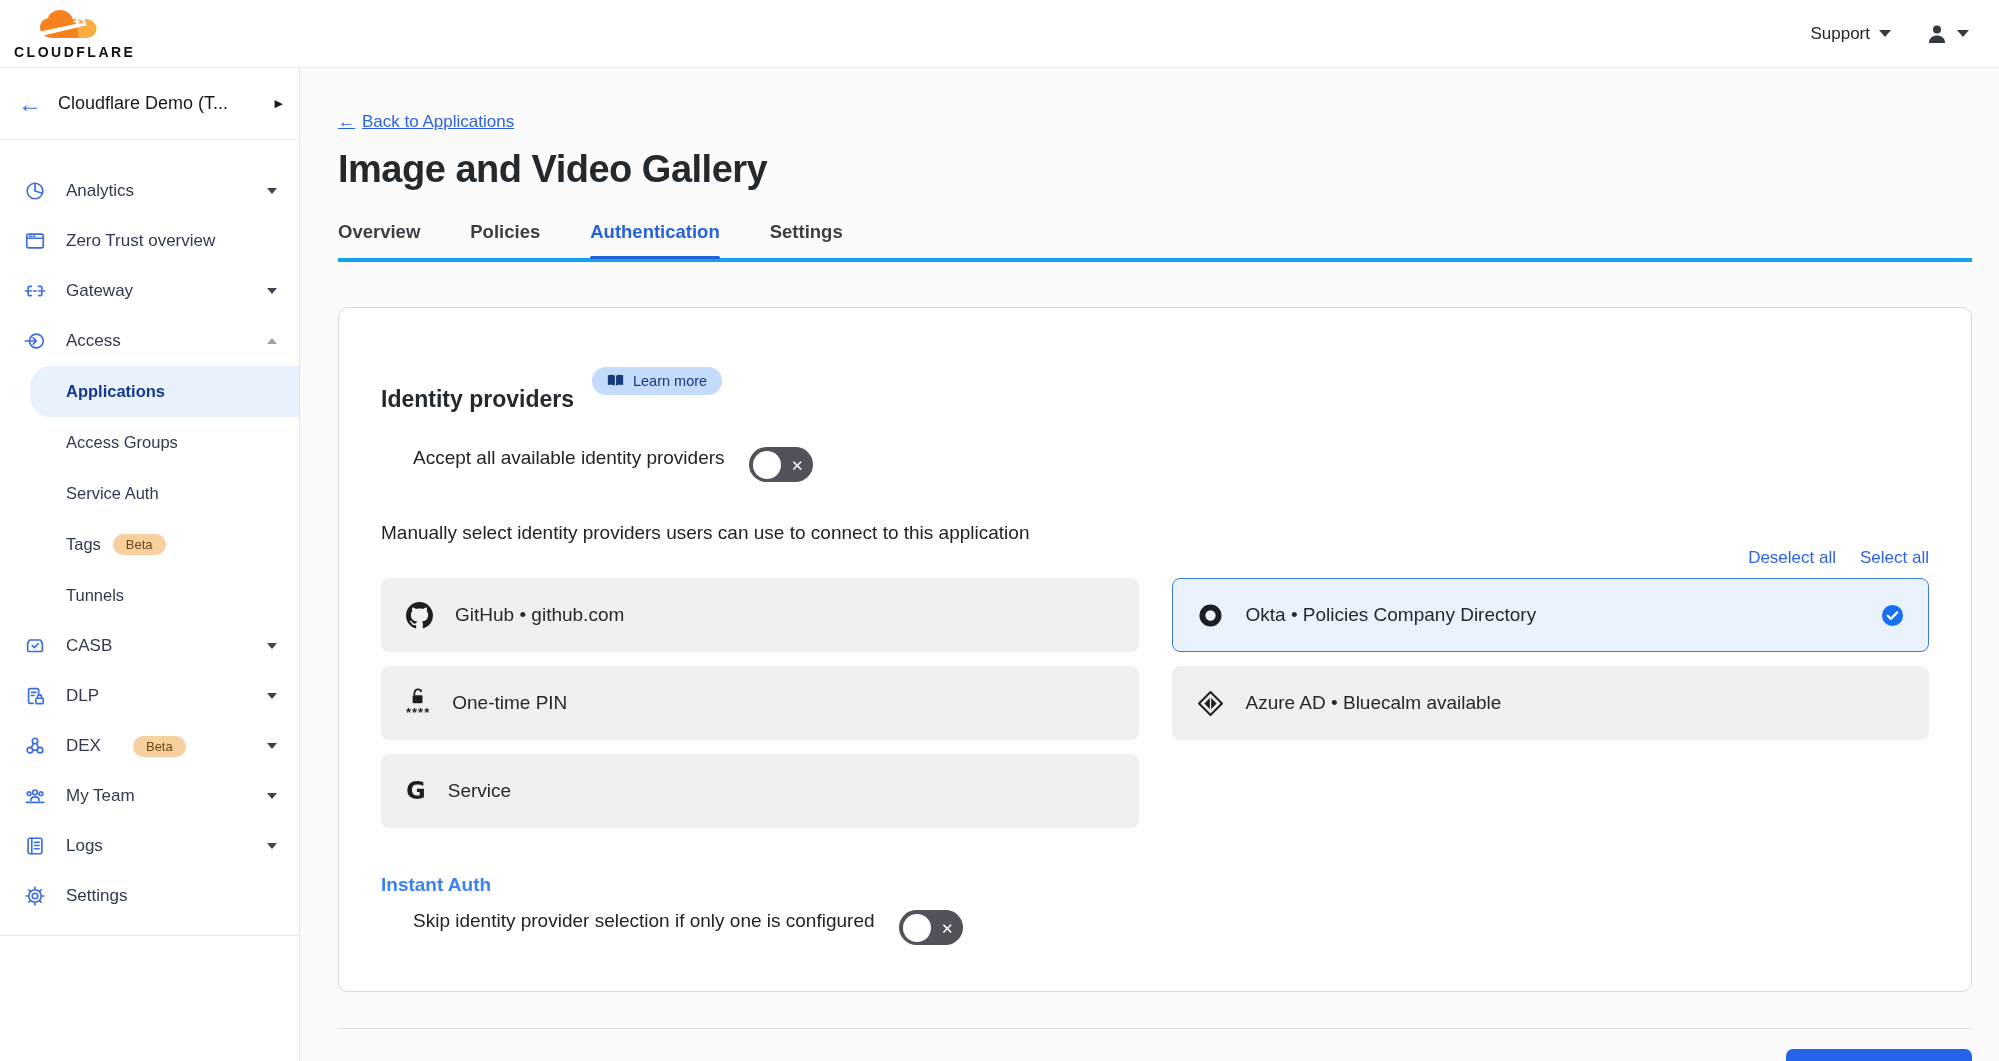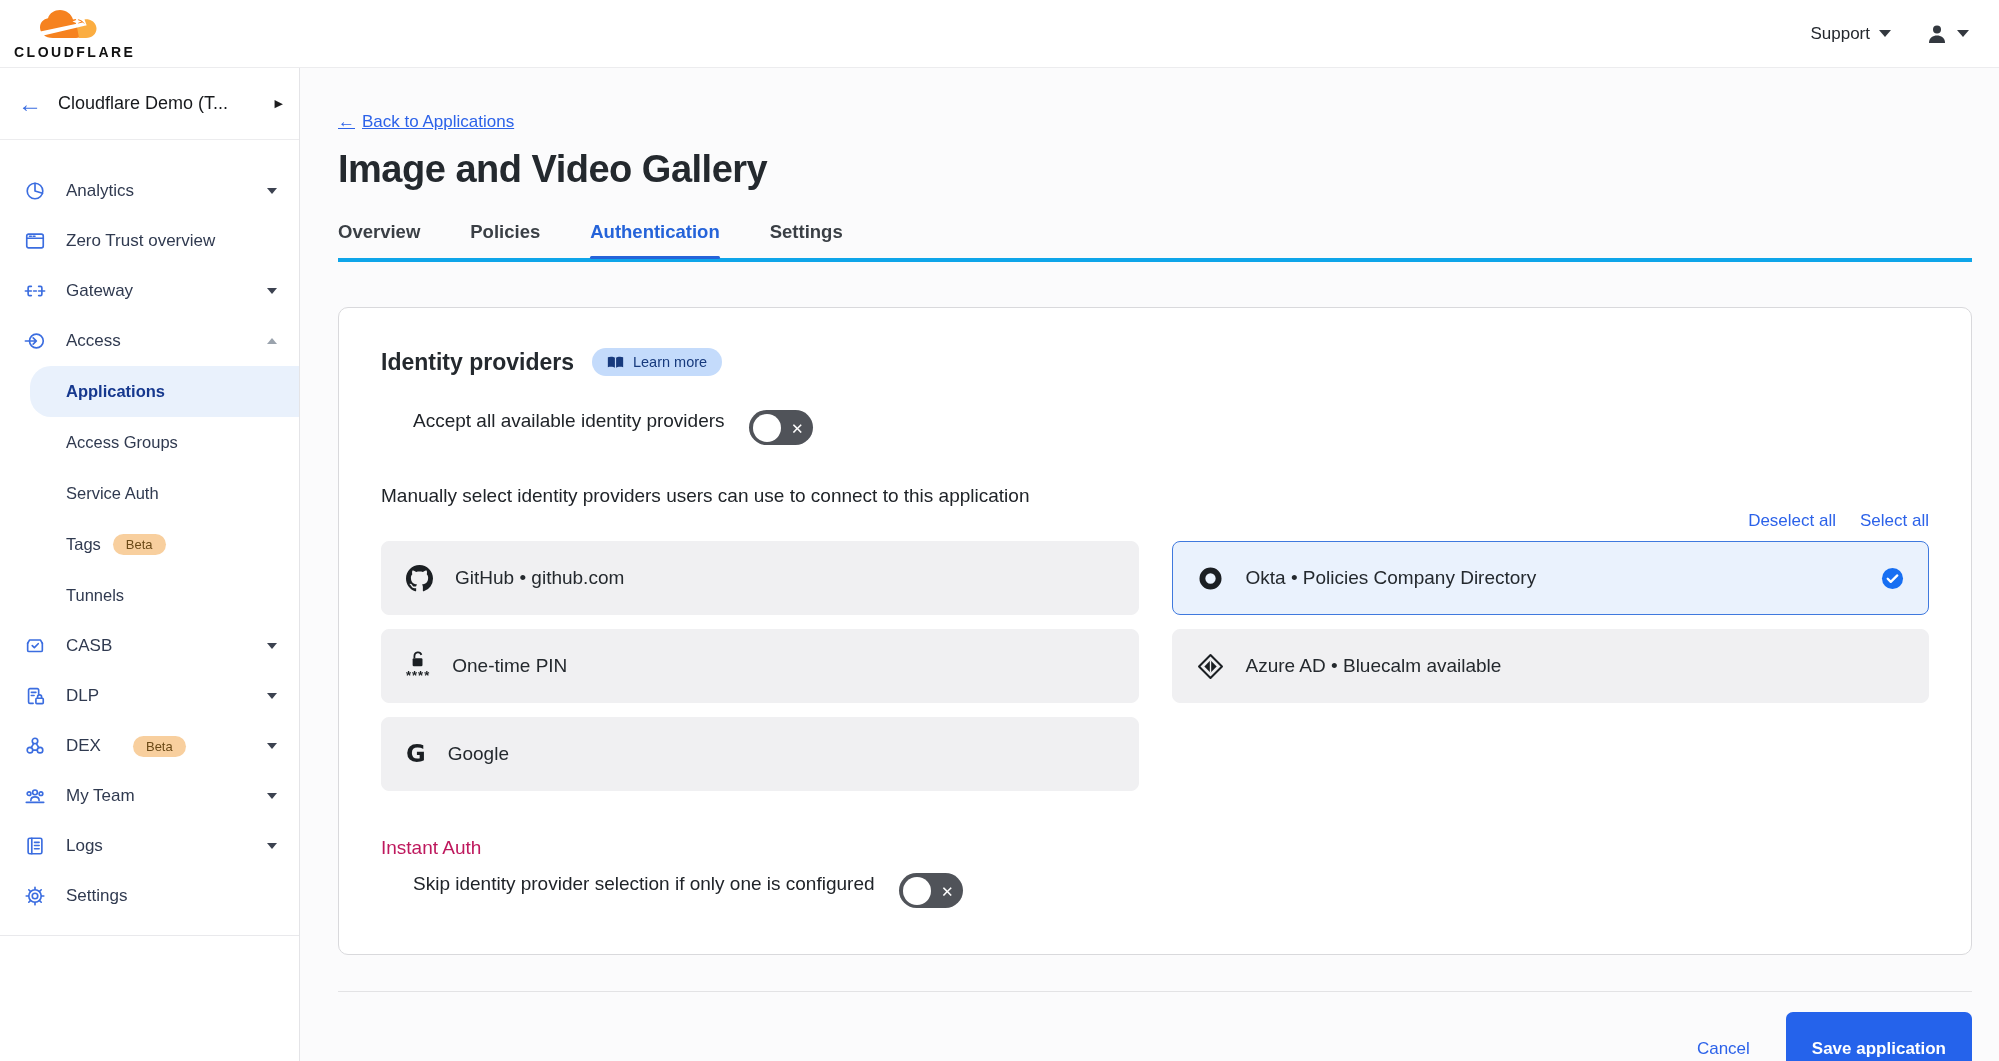--- a/index.html
+++ b/index.html
@@ -58,21 +58,21 @@
   .tabs { display:flex; gap:50px; margin-top:30px; border-bottom:4px solid #0ea5e9; }
   .tab { font-size:18.5px; font-weight:bold; color:#3a3f45; padding-bottom:15px; position:relative; cursor:pointer; }
   .tab.active { color:#2563d9; }
   .tab.active::after { content:""; position:absolute; left:0; right:0; bottom:-1px; height:3.5px; background:#2563d9; border-radius:2px; }
   
   .card {
     margin-top:45px; background:#fff; border:1px solid #d9d9dc; border-radius:10px;
     padding:40px 42px 46px 42px;
   }
   .card-head { display:flex; align-items:center; gap:18px; }
-  .card-title { font-size:23px; font-weight:bold; color:#24292e; }
+  .card-title { font-size:23px; font-weight:bold; color:#24292e;margin-top:38px; }
   .learn-more {
     display:inline-flex; align-items:center; gap:9px; background:#c4dbfb; color:#173a7d;
     font-size:14.5px; padding:6px 15px; border-radius:15px; cursor:pointer;
   }
   .toggle-row { display:flex; align-items:flex-start; gap:24px;margin-left:32px; }
   .row-accept { margin-top:34px; }
   .label-19 { font-size:19px; color:#202429; }
   .toggle { position:relative; width:64px; height:35px; border-radius:18px; background:#505359; cursor:pointer; flex-shrink:0; }
   .toggle .knob { position:absolute; left:4px; top:3.5px; width:28px; height:28px; border-radius:50%; background:#fff; }
   .toggle .x { position:absolute; right:9px; top:50%; transform:translateY(-50%); color:#fff; font-size:15px; line-height:1; }
@@ -82,21 +82,21 @@
   .provider-grid { margin-top:10px; display:grid; grid-template-columns:1fr 1fr; column-gap:33px; row-gap:14px; }
   .tile {
     height:74px; background:#f0f0f2; border:1.5px solid #f0f0f2; border-radius:8px;
     display:flex; align-items:center; padding:0 24px; gap:22px; font-size:19px; color:#24292e; cursor:pointer;
   }
   .tile.selected { background:#eaf2fd; border-color:#3f79de; }
   .tile .grow { flex:1; }
   .otp-icon { display:flex; flex-direction:column; align-items:center; line-height:1; }
   .otp-stars { font-size:13px; font-weight:bold; letter-spacing:1px; color:#1b1f23; margin-top:1px; }
   .g-glyph { font-size:24px; font-weight:bold; color:#1b1f23; font-family:"DejaVu Sans", sans-serif; }
-  .instant-head { margin-top:46px; font-size:19px; font-weight:normal; color:#be185d; }
+  .instant-head { margin-top:46px; font-size:19px; font-weight:bold; color:#3b82f6; }
   .row-skip { margin-top:14px; }
   
   .footer-divider { border-top:1px solid #e3e3e5; margin-top:36px; }
   .footer-bar { display:flex; justify-content:flex-end; align-items:center; gap:36px; margin-top:20px; padding-bottom:16px; }
   .cancel-link { color:#2c62e9; font-size:17px; cursor:pointer; }
   .save-btn {
     background:#2563eb; color:#fff; border:none; border-radius:7px;
     font-size:17px; font-weight:bold; padding:27px 26px; cursor:pointer;
     font-family:"Liberation Sans", sans-serif;
   }
@@ -339,21 +339,21 @@
             <svg width="27" height="27" viewBox="0 0 24 24">
               <path d="M12 1.8 L22.2 12 L12 22.2 L1.8 12 Z" fill="none" stroke="#1b1f23" stroke-width="1.8" stroke-linejoin="round"></path>
               <path d="M12 6.5 L17.5 12 L12 17.5 L6.5 12 Z" fill="#1b1f23"></path>
               <path d="M12 6.5 V17.5" stroke="#f0f0f2" stroke-width="1.2"></path>
             </svg>
             <span>Azure AD • Bluecalm available</span>
           </div>
 
           <div class="tile">
             <span class="g-glyph">G</span>
-            <span>Google</span>
+            <span>Service</span>
           </div>
 
         </div>
 
         <div class="instant-head">Instant Auth</div>
 
         <div class="toggle-row row-skip">
           <span class="label-19">Skip identity provider selection if only one is configured</span>
           <span class="toggle">
             <span class="knob"></span>

